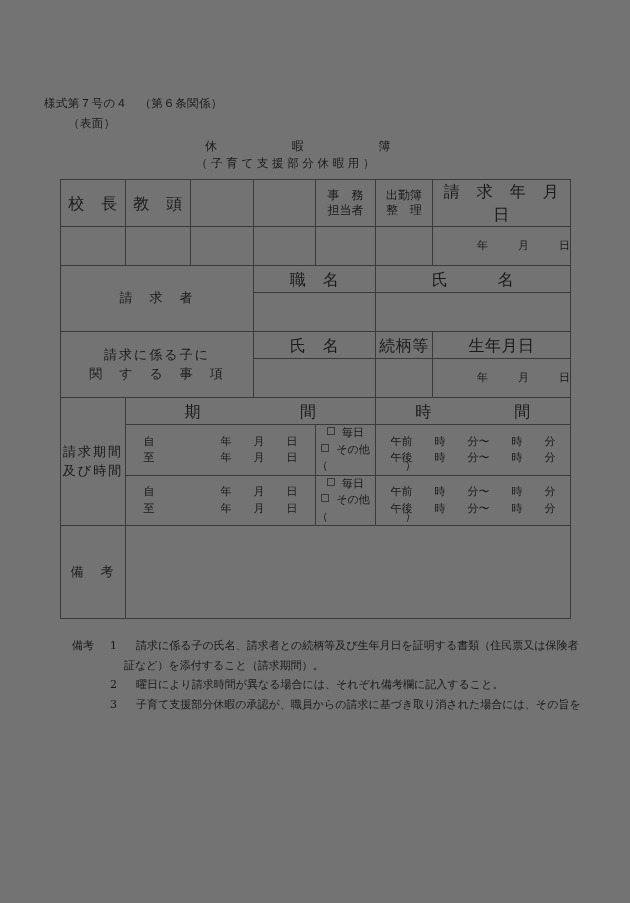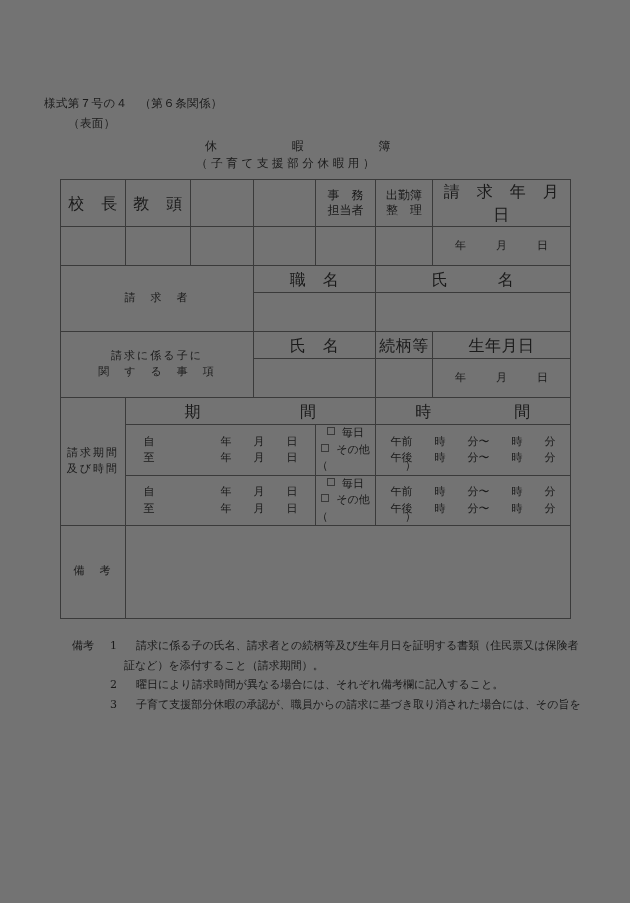--- a/index.html
+++ b/index.html
@@ -85,32 +85,31 @@
     line-height: 1.25;
     font-size: 12px;
     letter-spacing: 0;
   }
   .blank-row td {
     height: 38px;
   }
 
   .date-line {
     display: block;
-    text-align: center;
+    text-align: right;
     letter-spacing: 0;
   }
   .date-line span { display: inline-block; }
   .date-line .y { margin-right: 30px; }
   .date-line .m { margin-right: 30px; }
 
   .lbl-vert {
-    font-size: 11px;
+    font-size: 13px;
     line-height: 1.55;
     letter-spacing: 2px;
-    font-family: Liberation Mono, monospace;
   }
 
   
   .seg {
     text-align: left;
     padding: 5px 0 5px 10px;
   }
   .seg .row {
     display: block;
     white-space: pre;

